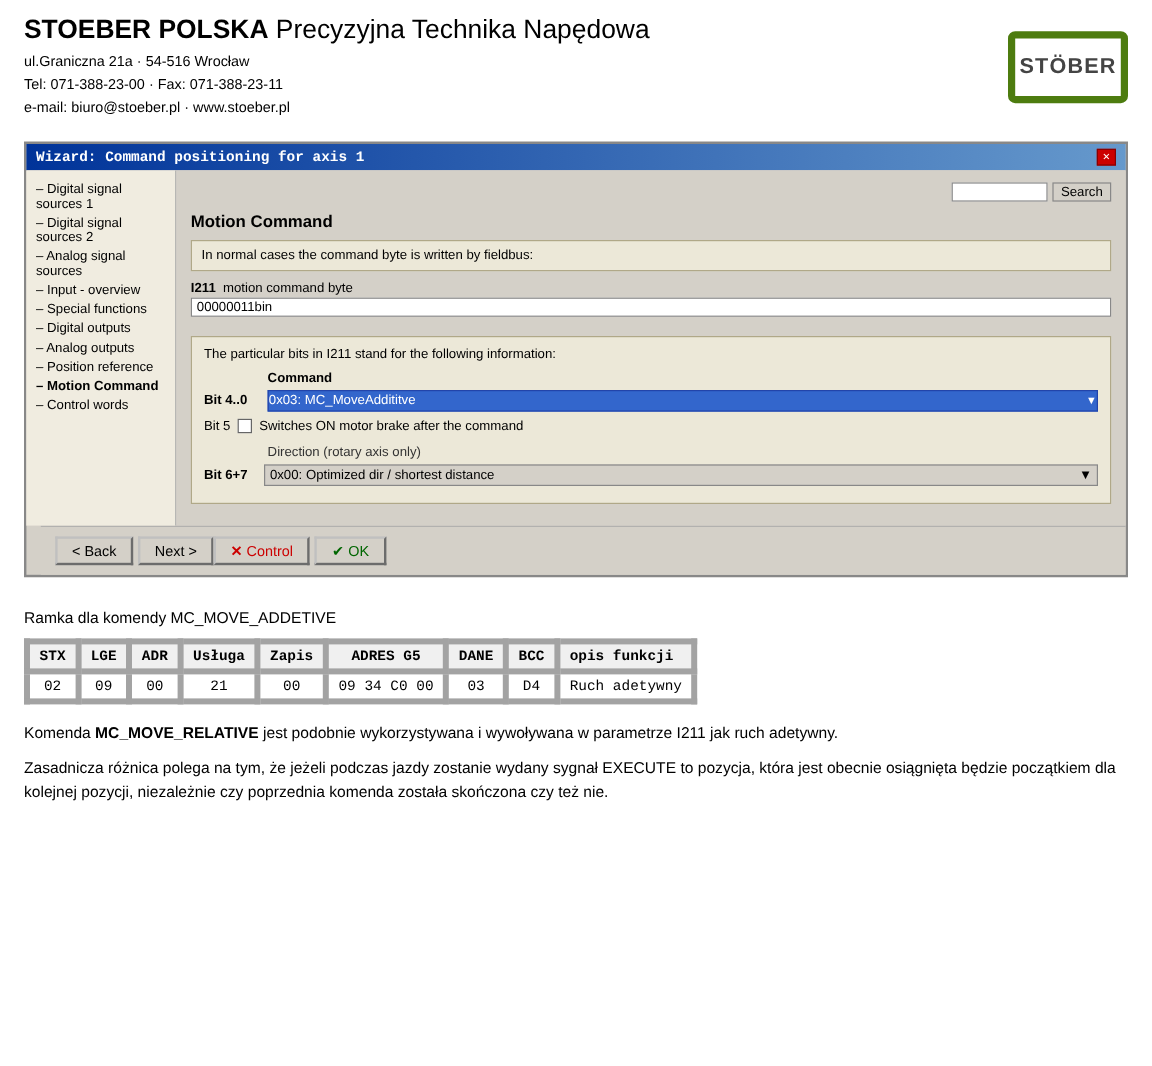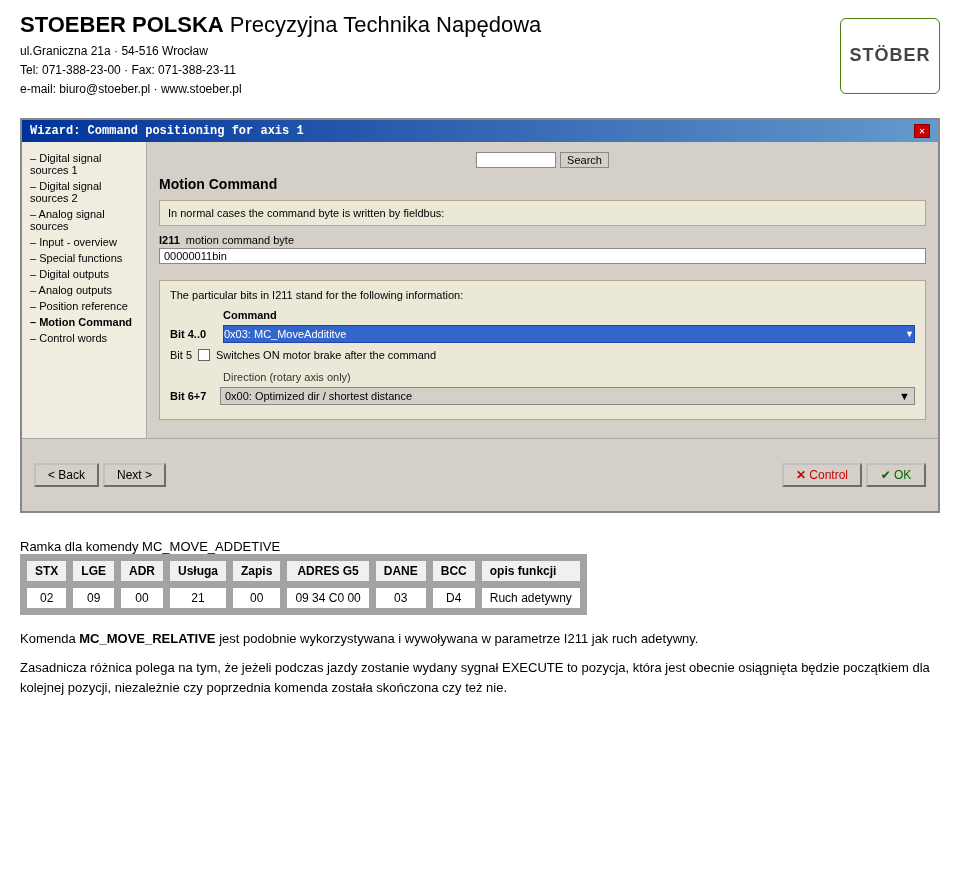--- a/index.html
+++ b/index.html
@@ -25,24 +25,24 @@
     }
     .header-left h1 span.normal {
       font-weight: normal;
     }
     .header-left .contact {
       font-size: 12px;
       margin-top: 4px;
       line-height: 1.6;
     }
     .logo-box {
-      border: 1px solid #4d7c0f;
+      border: 6px solid #4d7c0f;
       border-radius: 6px;
       width: 100px;
-      height: 76px;
+      height: 60px;
       display: flex;
       align-items: center;
       justify-content: center;
       font-size: 20px;
       font-weight: bold;
       color: #333;
       font-style: italic;
       letter-spacing: 1px;
     }
     .logo-box .logo-text {
@@ -223,21 +223,21 @@
       width: 45px;
     }
     .bits-header .cmd-header {
       font-weight: bold;
       font-size: 11px;
     }
 
     
     .search-row {
       display: flex;
-      justify-content: center;
+      justify-content: flex-end;
       margin-bottom: 8px;
       gap: 4px;
     }
     .search-input {
       border: 1px solid #888;
       background: #fff;
       padding: 1px 4px;
       font-size: 11px;
       width: 80px;
     }
@@ -245,25 +245,25 @@
       border: 1px solid #888;
       background: #d4d0c8;
       padding: 1px 6px;
       font-size: 11px;
       cursor: pointer;
     }
 
     
     .wizard-footer {
       border-top: 1px solid #aaa;
-      padding: 24px 12px;
-      display: flex;
-      justify-content: space-between;
-      align-items: center;
-      background: #d4d0c8;
+      padding: 8px 12px;
+      display: flex;
+      align-items: center;
+      background: #d4d0c8;
+      margin-left: 12px;
     }
     .footer-left {
       display: flex;
       gap: 4px;
     }
     .footer-right {
       display: flex;
       gap: 4px;
     }
     .wizard-btn {
@@ -280,32 +280,34 @@
     .wizard-btn.ok-btn {
       color: #006600;
     }
 
     
     .content-area {
       padding: 10px 20px;
     }
     .content-area .frame-label {
       font-size: 13px;
+      margin-bottom: 10px;
     }
 
     
     .data-table {
       border-collapse: collapse;
       font-size: 12px;
       margin-bottom: 14px;
     }
     .data-table th, .data-table td {
-      border: 7px solid #a3a3a3;
+      border: 5px solid #a3a3a3;
       padding: 3px 8px;
       text-align: center;
+      font-family: Liberation Mono, monospace;
     }
     .data-table th {
       font-weight: bold;
       background: #f0f0f0;
     }
     .data-table .desc-col {
       text-align: left;
     }
 
     

